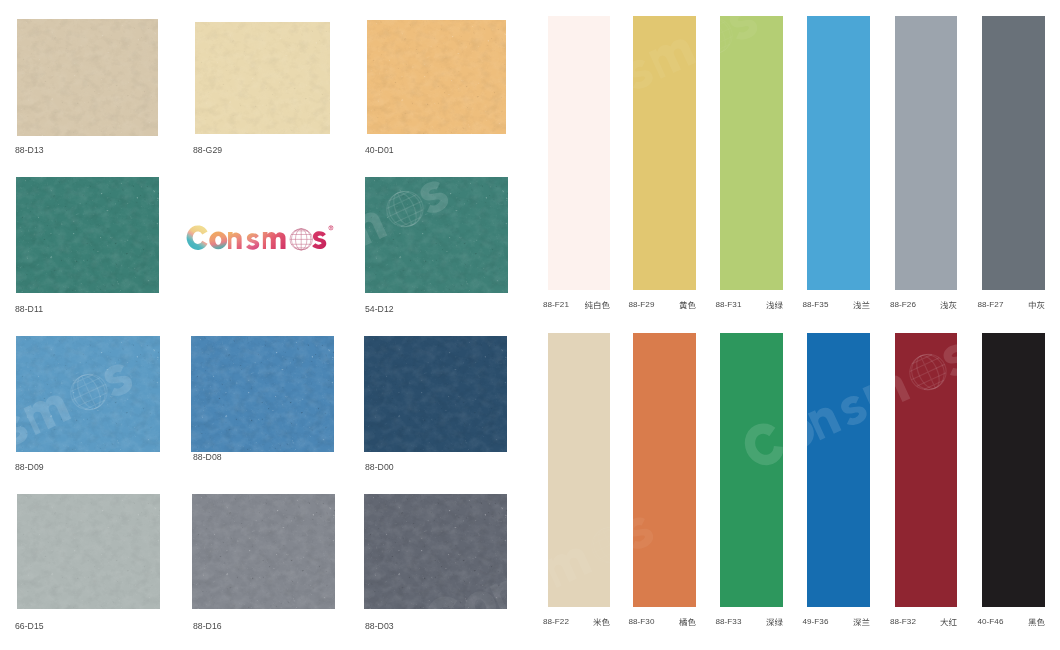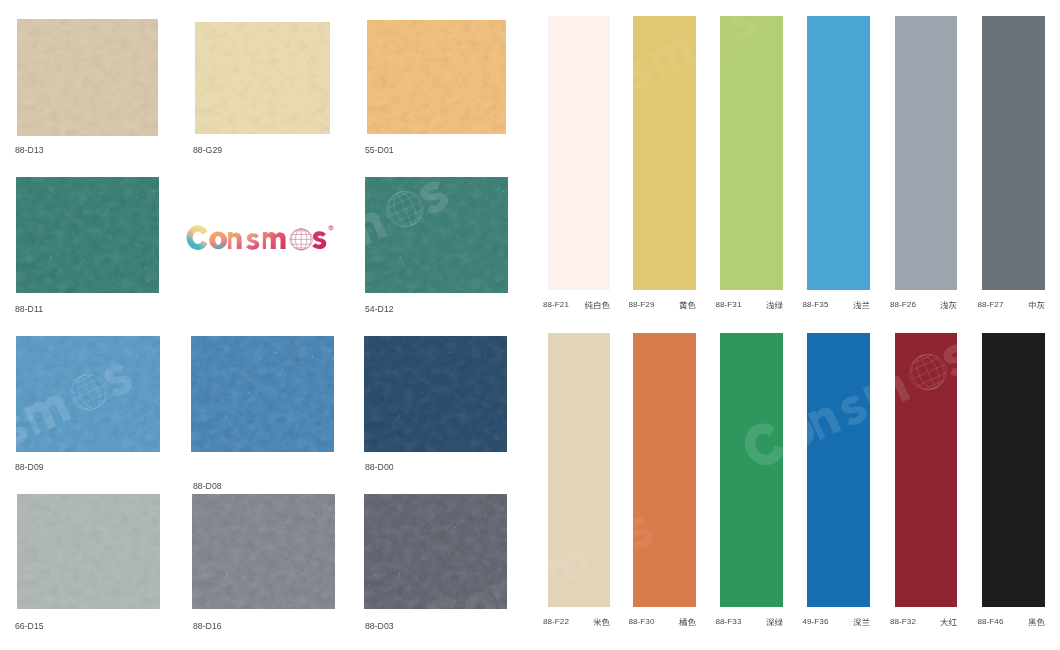--- a/index.html
+++ b/index.html
@@ -62,21 +62,21 @@
       <div class="lay" style="filter:url(#fl);opacity:0.28"></div>
       <div class="lay" style="filter:url(#fd);opacity:0.1"></div>
     </div>
 <div class="lcode" style="left:192.9px;top:145.2px">88-G29</div>
 <div class="ltile" style="left: 367.1px; top: 19.9px; width: 139.4px; height: 114.6px; background: rgb(238, 190, 124);">
       <div class="lay" style="filter:url(#mot);opacity:0.26"></div>
       <div class="lay" style="filter:url(#motd);opacity:0.2"></div>
       <div class="lay" style="filter:url(#fl);opacity:0.42"></div>
       <div class="lay" style="filter:url(#fd);opacity:0.18"></div>
     </div>
-<div class="lcode" style="left:364.9px;top:145.2px">55-D01</div>
+<div class="lcode" style="left:364.9px;top:145.2px">40-D01</div>
 <div class="ltile" style="left: 16px; top: 177px; width: 143px; height: 116px; background: rgb(59, 127, 117);">
       <div class="lay" style="filter:url(#mot);opacity:0.3"></div>
       <div class="lay" style="filter:url(#motd);opacity:0.26"></div>
       <div class="lay" style="filter:url(#fl);opacity:0.55"></div>
       <div class="lay" style="filter:url(#fd);opacity:0.3"></div>
     </div>
 <div class="lcode" style="left:14.9px;top:303.8px">88-D11</div>
 <div class="ltile" style="left: 365px; top: 177px; width: 143px; height: 116px; background: rgb(62, 128, 119);">
       <div class="lay" style="filter:url(#mot);opacity:0.28"></div>
       <div class="lay" style="filter:url(#motd);opacity:0.24"></div>
@@ -90,21 +90,21 @@
       <div class="lay" style="filter:url(#fl);opacity:0.5"></div>
       <div class="lay" style="filter:url(#fd);opacity:0.26"></div>
     </div>
 <div class="lcode" style="left:14.9px;top:462.4px">88-D09</div>
 <div class="ltile" style="left: 190.8px; top: 336.2px; width: 143.2px; height: 115.8px; background: rgb(75, 134, 181);">
       <div class="lay" style="filter:url(#mot);opacity:0.34"></div>
       <div class="lay" style="filter:url(#motd);opacity:0.28"></div>
       <div class="lay" style="filter:url(#fl);opacity:0.62"></div>
       <div class="lay" style="filter:url(#fd);opacity:0.4"></div>
     </div>
-<div class="lcode" style="left:192.9px;top:481px">88-D08</div>
+<div class="lcode" style="left:192.9px;top:452px">88-D08</div>
 <div class="ltile" style="left: 364px; top: 336px; width: 143px; height: 116px; background: rgb(43, 78, 108);">
       <div class="lay" style="filter:url(#mot);opacity:0.26"></div>
       <div class="lay" style="filter:url(#motd);opacity:0.22"></div>
       <div class="lay" style="filter:url(#fl);opacity:0.34"></div>
       <div class="lay" style="filter:url(#fd);opacity:0.16"></div>
     </div>
 <div class="lcode" style="left:364.9px;top:462.4px">88-D00</div>
 <div class="ltile" style="left: 17px; top: 494px; width: 143px; height: 115px; background: rgb(174, 183, 181);">
       <div class="lay" style="filter:url(#mot);opacity:0.22"></div>
       <div class="lay" style="filter:url(#motd);opacity:0.18"></div>
@@ -255,21 +255,21 @@
       <svg width="17" height="8.5" viewBox="0 0 200 100" fill="#4a4a4a">
         <g transform="translate(0,0)">
           <path d="M46 4C46 12 46 22 45 33H6V40H43C39 59 29 79 4 90C6 91 9 94 10 96C34 85 45 65 50 46C58 69 71 87 90 96C92 94 94 90 96 89C76 81 63 62 56 40H94V33H53C54 22 54 12 54 4Z"></path>
         </g>
         <g transform="translate(100,0)">
           <path d="M4 83 5 90C15 88 28 86 40 83L39 76C26 78 13 81 4 83ZM6 46C8 45 10 44 23 43C18 49 14 54 12 56C9 59 6 62 4 62C5 64 6 68 7 70C9 68 12 68 40 63C40 62 40 59 40 57L18 60C26 51 34 40 42 29L35 25C33 29 30 32 28 36L14 37C21 28 27 18 32 7L25 4C20 16 12 29 10 32C7 35 5 38 3 38C4 40 6 44 6 46ZM41 82V90H96V82H72V21H94V13H42V21H64V82Z"></path>
         </g>
       </svg>
     </div>
 <div class="rbar" style="left: 982px; top: 333px; width: 62.8px; height: 274px; background: rgb(31, 28, 30);"></div>
-<div class="rcode" style="left:977.5px;top:616.8px">88-F46</div>
+<div class="rcode" style="left:977.5px;top:616.8px">40-F46</div>
 <div class="rname" style="left:1044.6px;top:617.6999999999999px">
       <svg width="17" height="8.5" viewBox="0 0 200 100" fill="#4a4a4a">
         <g transform="translate(0,0)">
           <path d="M28 18C31 23 34 29 35 33L40 31C39 27 36 21 33 17ZM66 17C64 21 61 28 58 32L63 34C66 30 69 24 72 19ZM34 79C35 84 36 91 36 95L43 94C43 90 42 84 41 78ZM55 79C57 84 59 91 60 95L67 94C66 90 64 83 62 78ZM75 79C80 84 85 92 88 96L95 93C92 89 87 81 82 76ZM17 76C14 83 10 89 6 93L13 96C17 92 22 85 24 78ZM23 14H46V36H23ZM54 14H77V36H54ZM6 66V72H95V66H54V57H86V50H54V42H84V8H16V42H46V50H14V57H46V66Z"></path>
         </g>
         <g transform="translate(100,0)">
           <path d="M47 39V56H24V39ZM55 39H79V56H55ZM60 20C57 24 53 28 49 32H23C27 28 30 24 34 20ZM35 4C28 17 16 29 4 37C5 38 7 42 8 44C11 42 14 40 17 37V80C17 92 22 94 38 94C41 94 72 94 76 94C91 94 94 90 96 74C94 74 91 73 89 71C88 85 86 87 76 87C70 87 43 87 37 87C26 87 24 86 24 80V63H79V68H86V32H58C63 27 68 21 71 16L66 12L65 13H38C40 11 41 8 42 6Z"></path>
         </g>
       </svg>
     </div>

